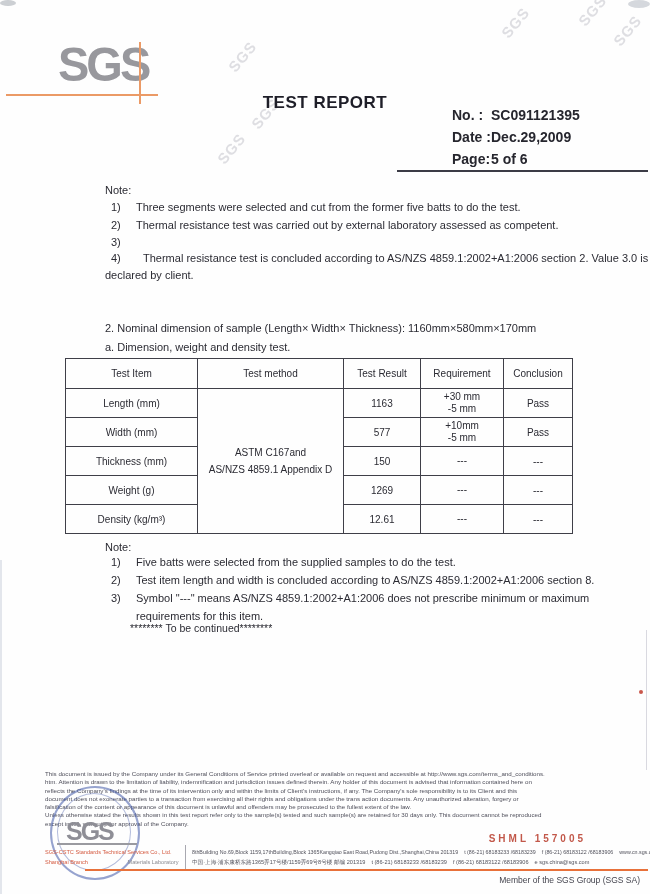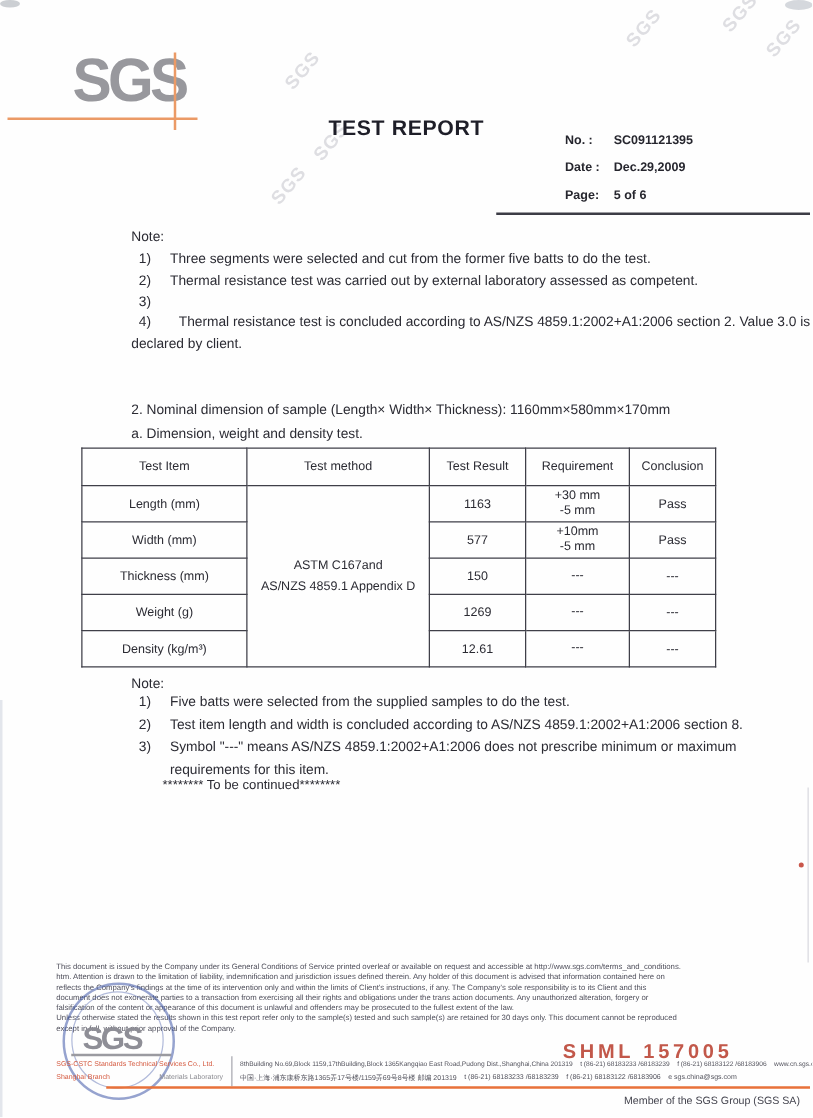--- a/index.html
+++ b/index.html
@@ -13,21 +13,21 @@
   .smudge{position:absolute;border-radius:50%;}
   .edge{position:absolute;}
 
   
   .logo{left:58px;top:36px;font-size:47px;font-weight:bold;color:#98989d;
         letter-spacing:-3px;transform:scaleY(1.04);}
   .croph{left:6px;top:94px;width:152px;height:2px;background:#eb9a66;}
   .cropv{left:139px;top:42px;width:2px;height:62px;background:#eb9a66;}
   .title{left:240px;top:93px;width:170px;text-align:center;font-size:17px;
          font-weight:bold;letter-spacing:.5px;color:#1e1e28;}
-  .meta{left:452px;top:107px;font-size:10px;font-weight:bold;color:#26262e;}
+  .meta{left:452px;top:107px;font-size:14px;font-weight:bold;color:#26262e;}
   .meta-row{display:flex;height:22px;align-items:flex-start;}
   .meta-label{width:39px;}
   .meta-rule{left:397px;top:170px;width:251px;height:1.5px;background:#3c3c46;}
 
   
   .body-txt{font-size:11px;color:#2b2b33;white-space:nowrap;padding-left:48px;}
   .note-num{position:absolute;left:63px;width:22px;}
   .note-txt{position:absolute;left:88px;}
 
   
@@ -51,21 +51,21 @@
   .flogo{left:66px;top:817px;font-size:25px;font-weight:bold;color:#8e8e96;letter-spacing:-2px;}
   .flogo-rule{left:57px;top:843px;width:80px;height:1.5px;background:#9a9aa0;}
   .company1{left:45px;top:849px;font-size:5.6px;color:#d4593f;white-space:nowrap;}
   .company2{left:45px;top:859px;font-size:5.6px;white-space:nowrap;}
   .company2 .branch{color:#d4593f;}
   .company2 .lab{color:#8a8a90;margin-left:38px;}
   .fdivider{left:185px;top:845px;width:1px;height:24px;background:#a8a8b0;}
   .addr{left:192px;font-size:5.3px;color:#52525c;white-space:nowrap;display:flex;gap:6px;}
   .addr1{top:849px;}
   .addr2{top:859px;font-size:5.6px;}
-  .shml{left:430px;top:833px;width:156px;text-align:right;font-size:16px;font-weight:bold;
+  .shml{left:430px;top:833px;width:156px;text-align:right;font-size:10px;font-weight:bold;
         letter-spacing:3px;color:#c2584a;}
   .orange-rule{left:85px;top:869px;width:563px;height:2px;background:#e8713a;}
   .member{left:390px;top:875px;width:250px;text-align:right;font-size:8.5px;color:#44444e;}
   .reddot{left:639px;top:690px;width:4px;height:4px;background:#c0392b;border-radius:50%;opacity:.85;}
 </style>
 </head>
 <body>
 
 <div class="page">
 

